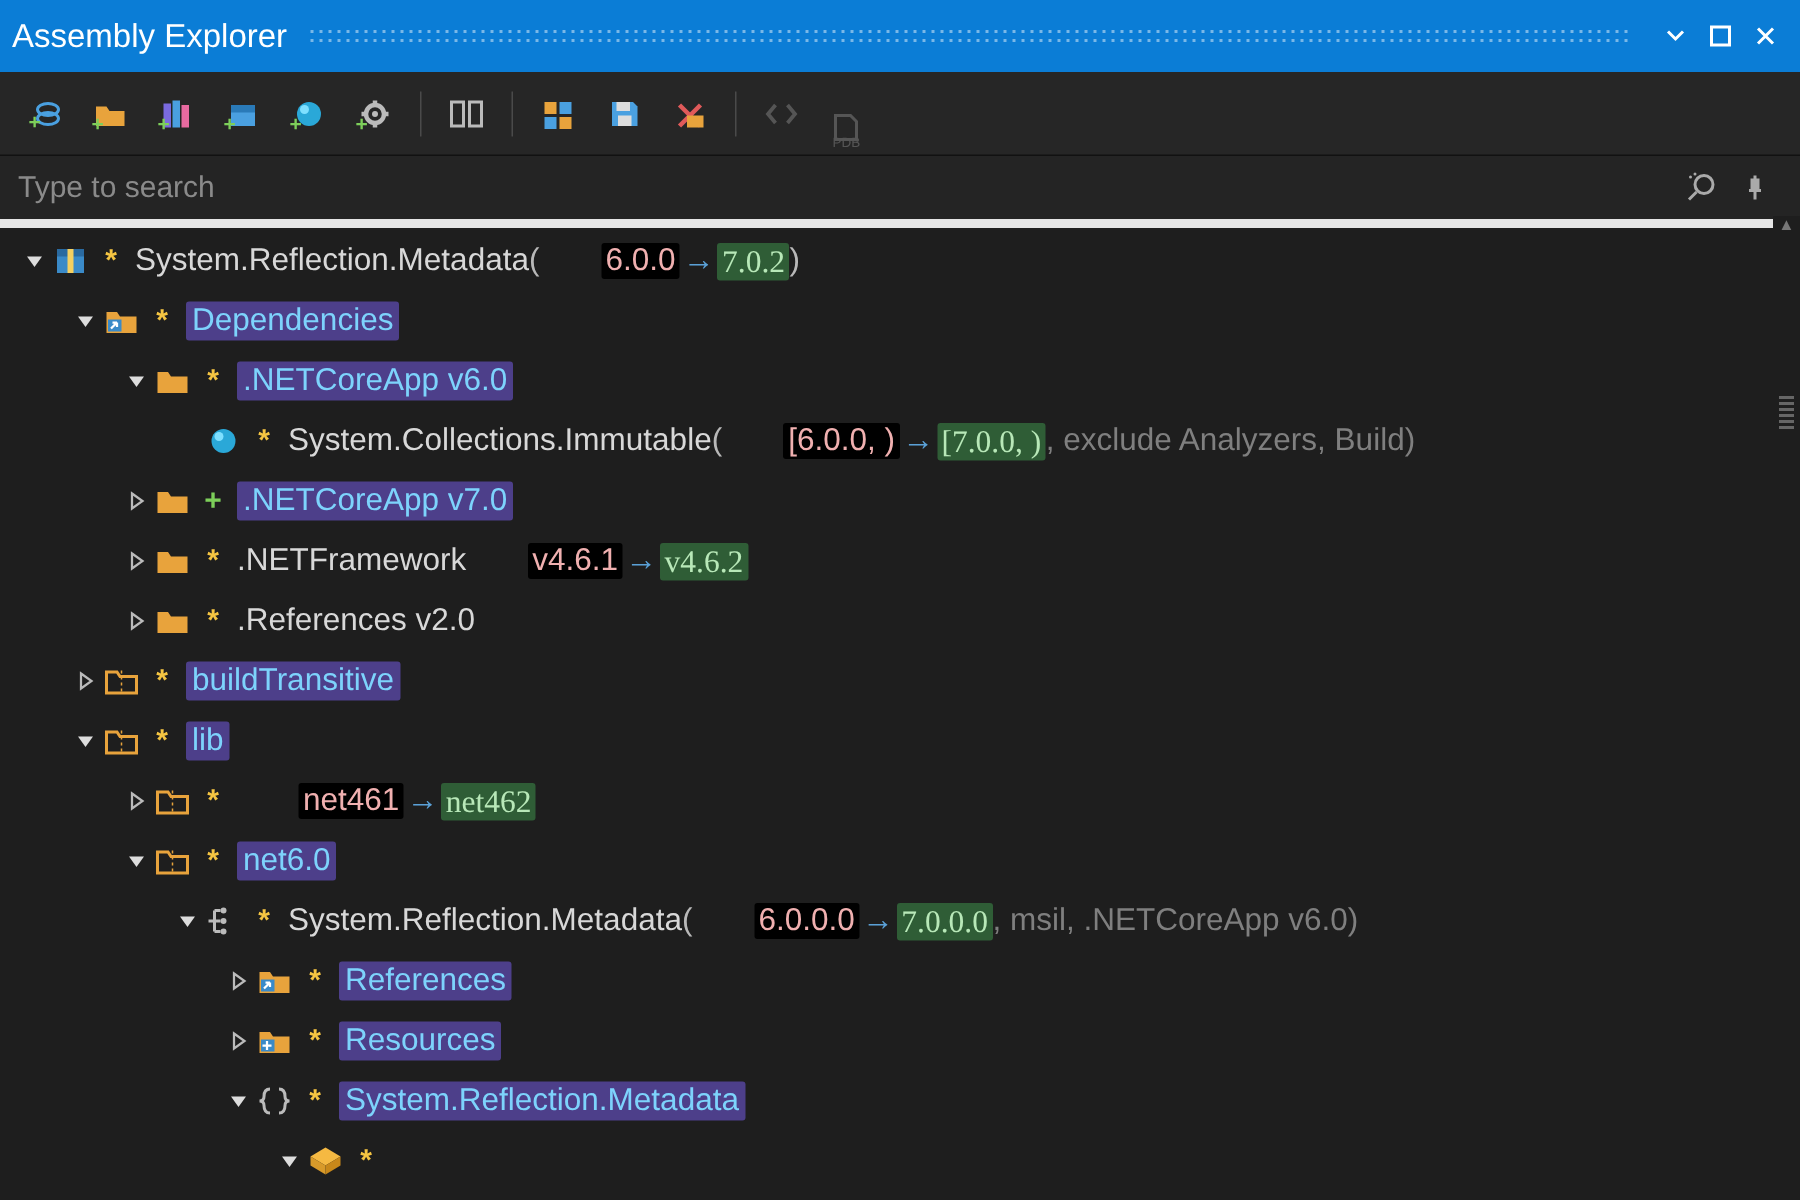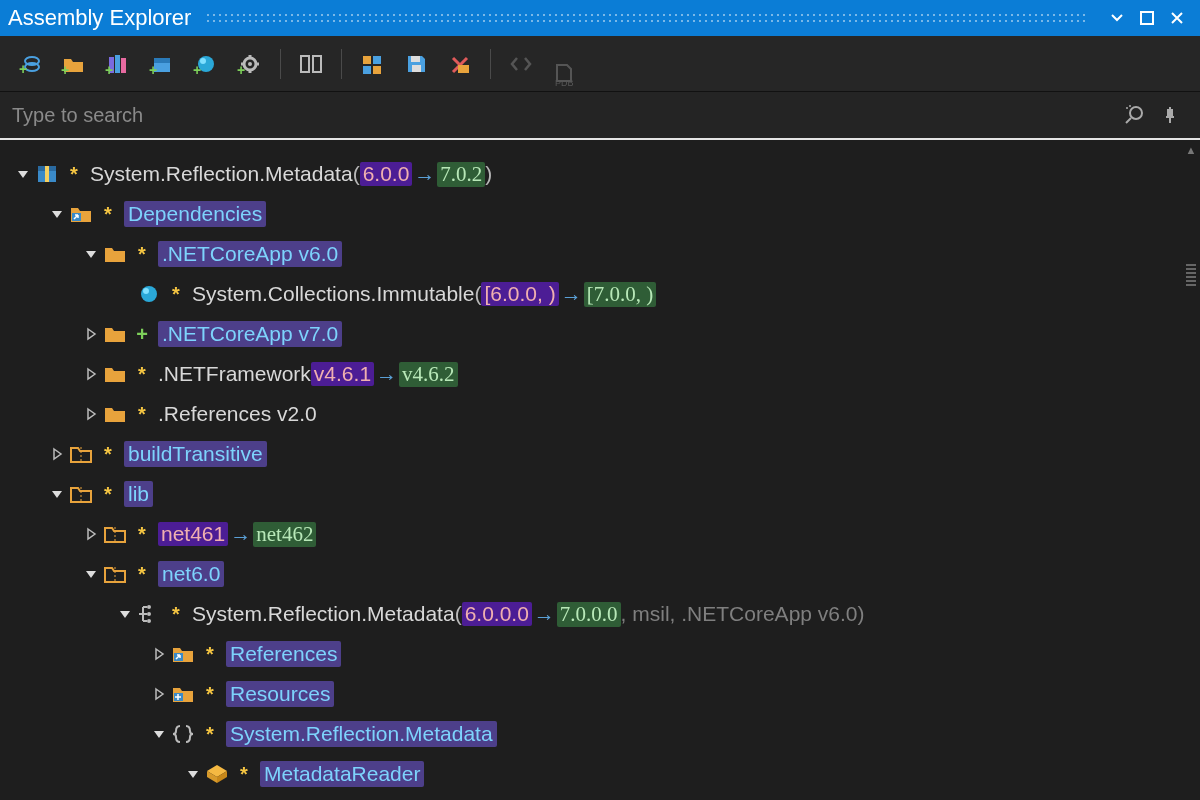--- a/index.html
+++ b/index.html
@@ -7,21 +7,21 @@
     width: 1200px; height: 800px;
     background: #1e1e1e;
     font-family: "Segoe UI", Arial, sans-serif;
     font-size: 20px;
     color: #d0d0d0;
     overflow: hidden;
     position: relative;
   }
   
   .titlebar {
-    height: 36px;
+    height: 48px;
     background: #0b7dd6;
     display: flex; align-items: center;
     padding: 0 8px;
     color: #fff;
   }
   .titlebar .title { font-size: 22px; }
   .titlebar .dots {
     flex: 1; margin: 0 14px;
     height: 12px;
     background-image: radial-gradient(circle, rgba(255,255,255,0.45) 1.2px, transparent 1.3px);
@@ -46,21 +46,21 @@
   }
   .tsep {
     width:1px; height:30px; background:#4a4a4a; margin:0 6px;
   }
   
   .searchbar {
     height: 48px;
     background: #242424;
     display:flex; align-items:center;
     padding: 0 12px;
-    border-bottom:2px solid #e5e5e5;
+    border-bottom:6px solid #e5e5e5;
   }
   .searchbar input {
     flex:1; background:transparent; border:none; outline:none;
     color:#bbb; font-size:20px;
     font-family:inherit;
   }
   .searchbar input::placeholder { color:#8a8a8a; }
   .sbtn { width:36px; height:36px; display:flex; align-items:center; justify-content:center; cursor:pointer; }
   
   .tree {
@@ -86,21 +86,21 @@
     width:20px; text-align:center;
     color:#f5c542;
     font-weight:700;
     margin-right:6px;
     font-size:20px;
   }
   .mark.plus { color:#7dcf5a; }
   .txt { color:#d8d8d8; }
   .txt-hi { background:#4d3f8a; color:#7dd3fc; padding:1px 4px; border-radius:2px; }
   .paren { color:#b8b8b8; }
-  .ver-old { background:#4c1d95; color:#f0b0b0; padding:0 3px; border-radius:2px; }
+  .ver-old { background:#000000; color:#f0b0b0; padding:0 3px; border-radius:2px;margin-left:41px; }
   .ver-new { background:#2f5d36; color:#b8e8b8; padding:0 3px; border-radius:2px;font-family:Liberation Serif, serif; }
   .arrow { color:#5aa0d6; padding:0 2px; }
   .dim { color:#7f7f7f; }
   
   .scroll {
     position:absolute; right:0; top:144px; bottom:0; width:18px;
     background:#1e1e1e;
   }
   .scroll .upbtn, .scroll .minimap {
     position:absolute; left:0; right:0;
@@ -305,20 +305,21 @@
           <circle cx="11" cy="11" r="8" fill="#2aa8d8"></circle>
           <circle cx="8" cy="8" r="3" fill="#7fe0ff"></circle>
         </svg>
       </span>
       <span class="mark">*</span>
       <span class="txt">System.Collections.Immutable </span>
       <span class="paren">(</span>
       <span class="ver-old">[6.0.0, )</span>
       <span class="arrow">→</span>
       <span class="ver-new">[7.0.0, )</span>
+      <span class="dim">, exclude Analyzers, Build)</span>
     </div>
     <div class="row" style="padding-left: 80px;">
       <span class="caret">
         <svg width="12" height="12">
           <path d="M3 1 L10 6 L3 11 Z" fill="none" stroke="#bbb" stroke-width="1.5"></path>
         </svg>
       </span>
       <span class="ico">
         <svg width="24" height="22">
           <path d="M2 5 L9 5 L11 8 L22 8 L22 19 L2 19 Z" fill="#e8a33c"></path>
@@ -498,21 +499,20 @@
         </svg>
       </span>
       <span class="ico">
         <svg width="24" height="22">
           <path d="M12 2 L22 8 L12 14 L2 8 Z" fill="#f5b942"></path>
           <path d="M12 14 L12 20 L2 14 L2 8 Z" fill="#d89a2a"></path>
           <path d="M12 14 L22 8 L22 14 L12 20 Z" fill="#c8881a"></path>
         </svg>
       </span>
       <span class="mark">*</span>
-      <span class="txt-hi">MetadataReader</span>
     </div>
   </div>
 
 <div class="scroll">
   <div class="upbtn">▲</div>
   <div class="minimap">
     <span></span>
       <span></span>
       <span></span>
       <span></span>

